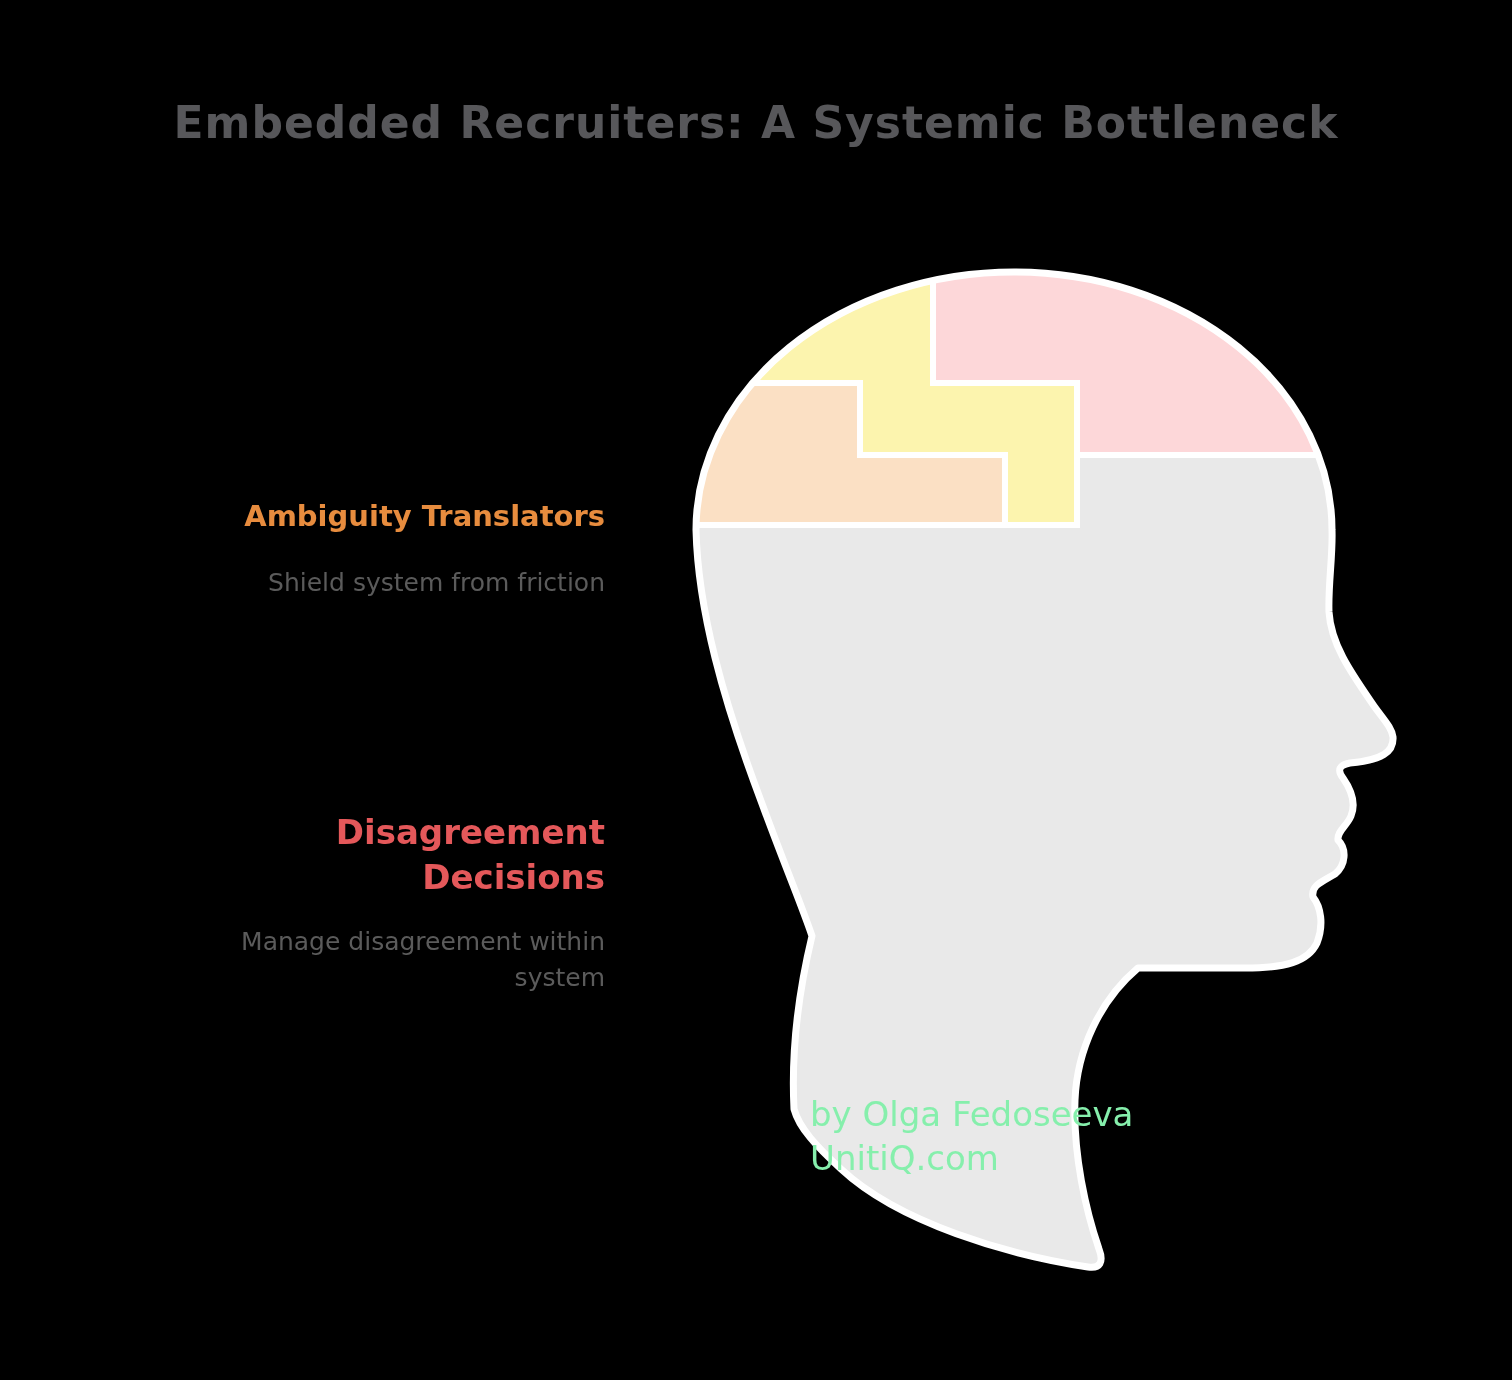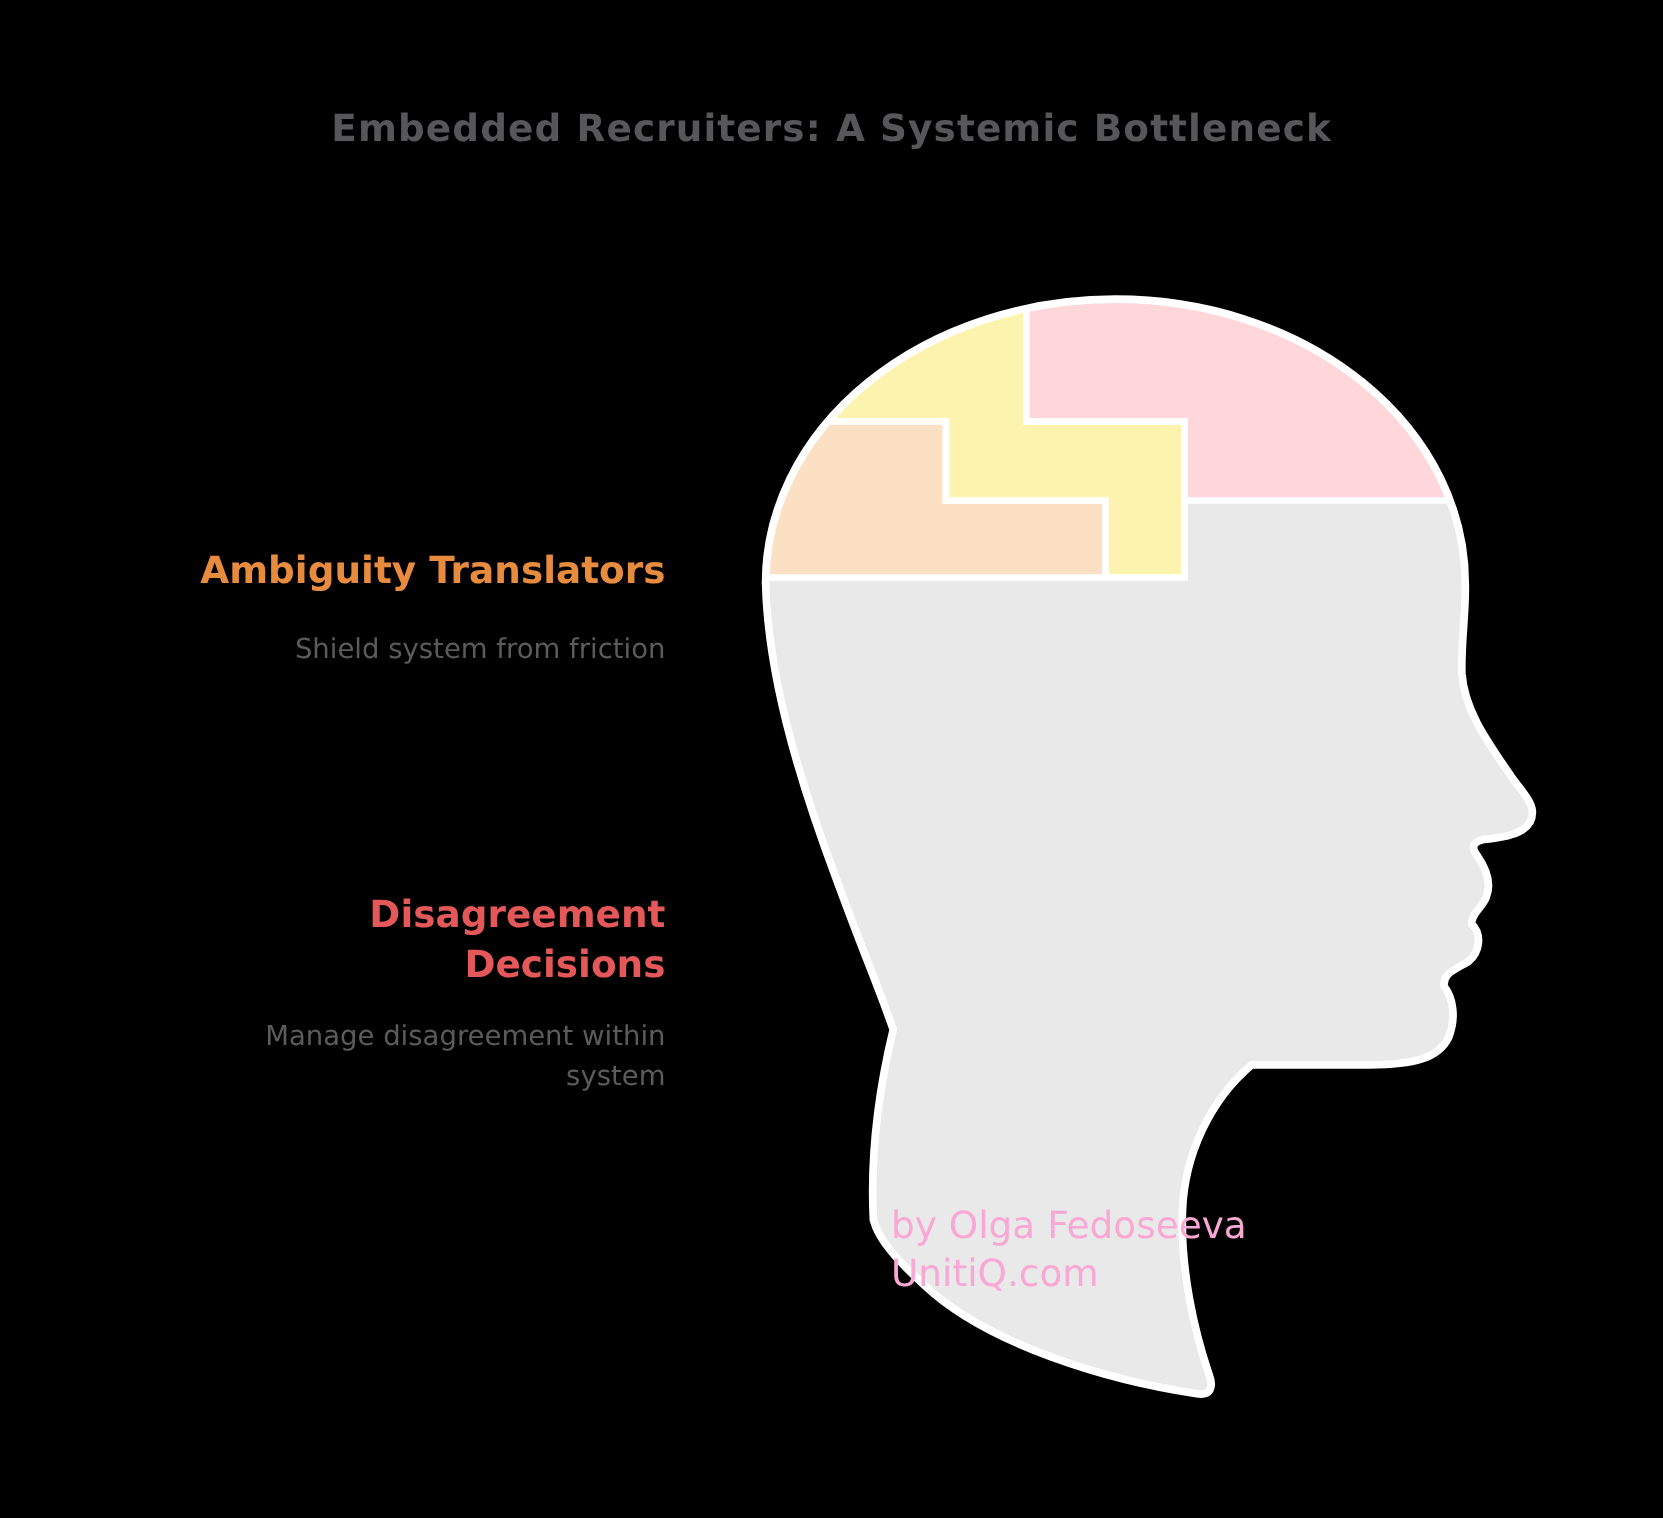--- a/index.html
+++ b/index.html
@@ -19,57 +19,57 @@
     position: absolute;
     left: 0;
     top: 0;
   }
   .page-title {
     position: absolute;
     left: 0;
     right: 0;
     top: 97px;
     text-align: center;
-    font-size: 34px;
+    font-size: 44px;
     font-weight: 700;
     letter-spacing: 1px;
     color: #57575a;
     white-space: nowrap;
   }
   .label-block {
     position: absolute;
     text-align: right;
   }
   .block-ambiguity   { top: 497px; right: 907px; width: 480px; }
   .block-unresolved  { top: 658px; right: 986px; width: 500px; }
   .block-disagreement{ top: 810px; right: 907px; width: 440px; }
   .section-heading {
     font-weight: 700;
     line-height: 1.32;
   }
-  .block-ambiguity   .section-heading { font-size: 34px; }
+  .block-ambiguity   .section-heading { font-size: 29px; }
   .block-unresolved  .section-heading { font-size: 32px; }
   .block-disagreement.label-block .section-heading { font-size: 34px; }
   .section-subtitle {
     font-weight: 400;
     font-size: 25px;
     line-height: 1.45;
     color: #5b5b5b;
   }
   .block-ambiguity   .section-subtitle { margin-top: 30px; }
   .block-unresolved  .section-subtitle { margin-top: 24px; }
   .block-disagreement .section-subtitle { margin-top: 24px; }
   .attribution {
     position: absolute;
     left: 810px;
     top: 1092px;
     font-size: 34px;
     font-weight: 400;
     line-height: 1.3;
-    color: #f9a8d4;
+    color: #86efac;
     text-align: left;
     white-space: nowrap;
   }
 </style>
 </head>
 <body>
 
 <div class="canvas">
 
   <svg class="head-svg" width="1512" height="1380" viewBox="0 0 1512 1380">

